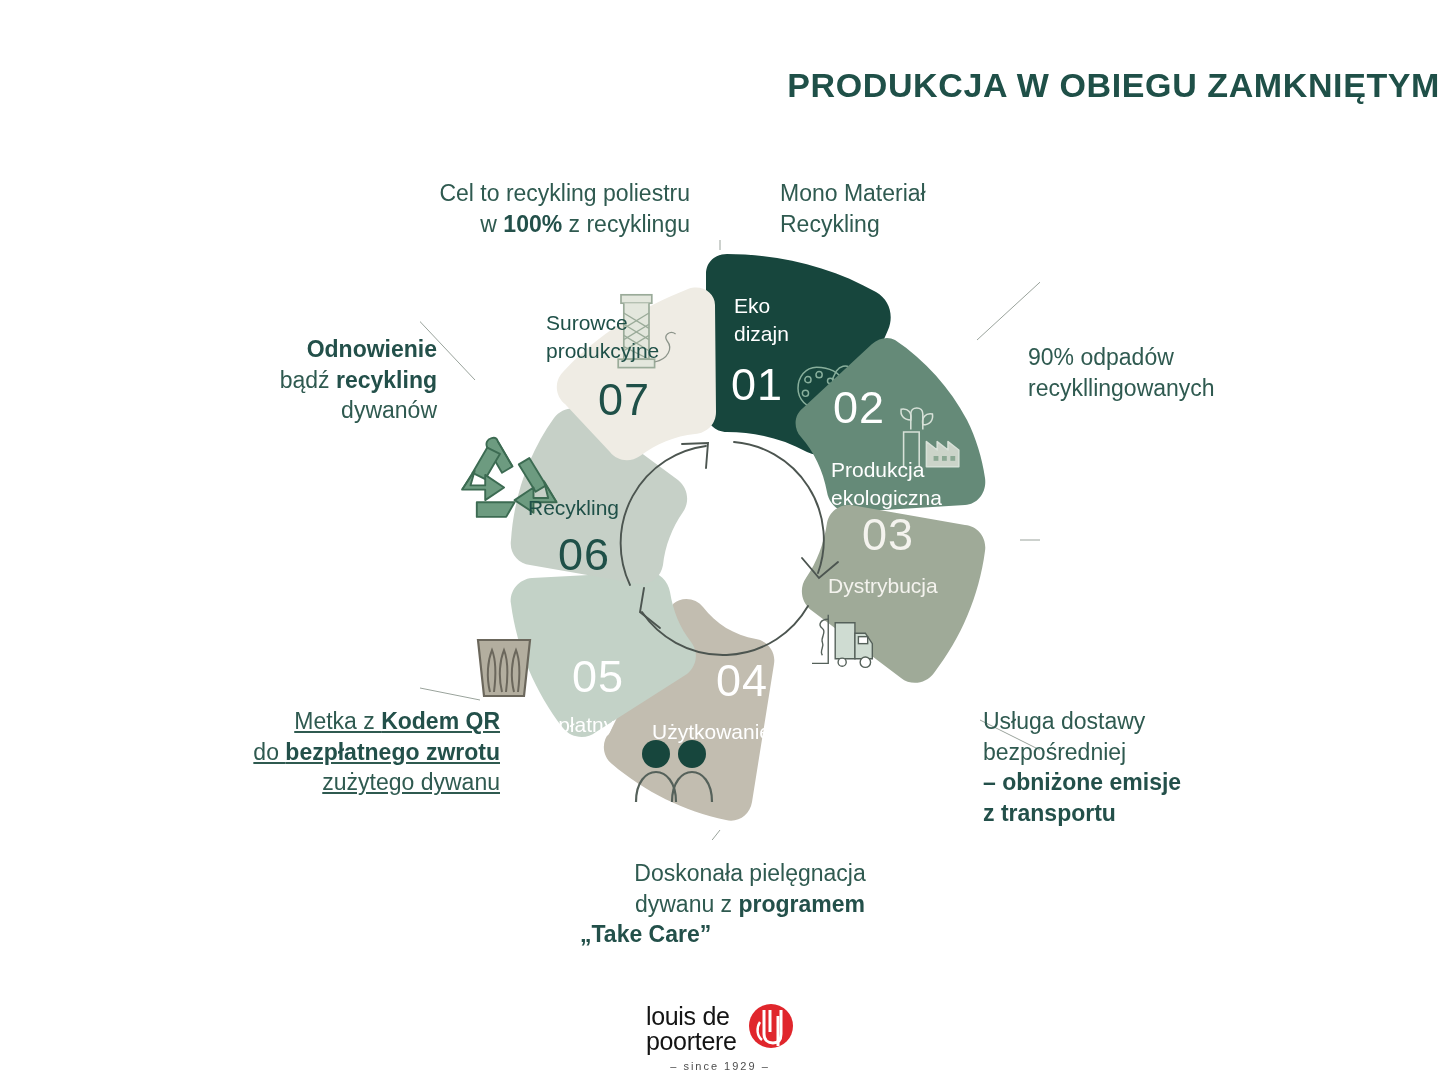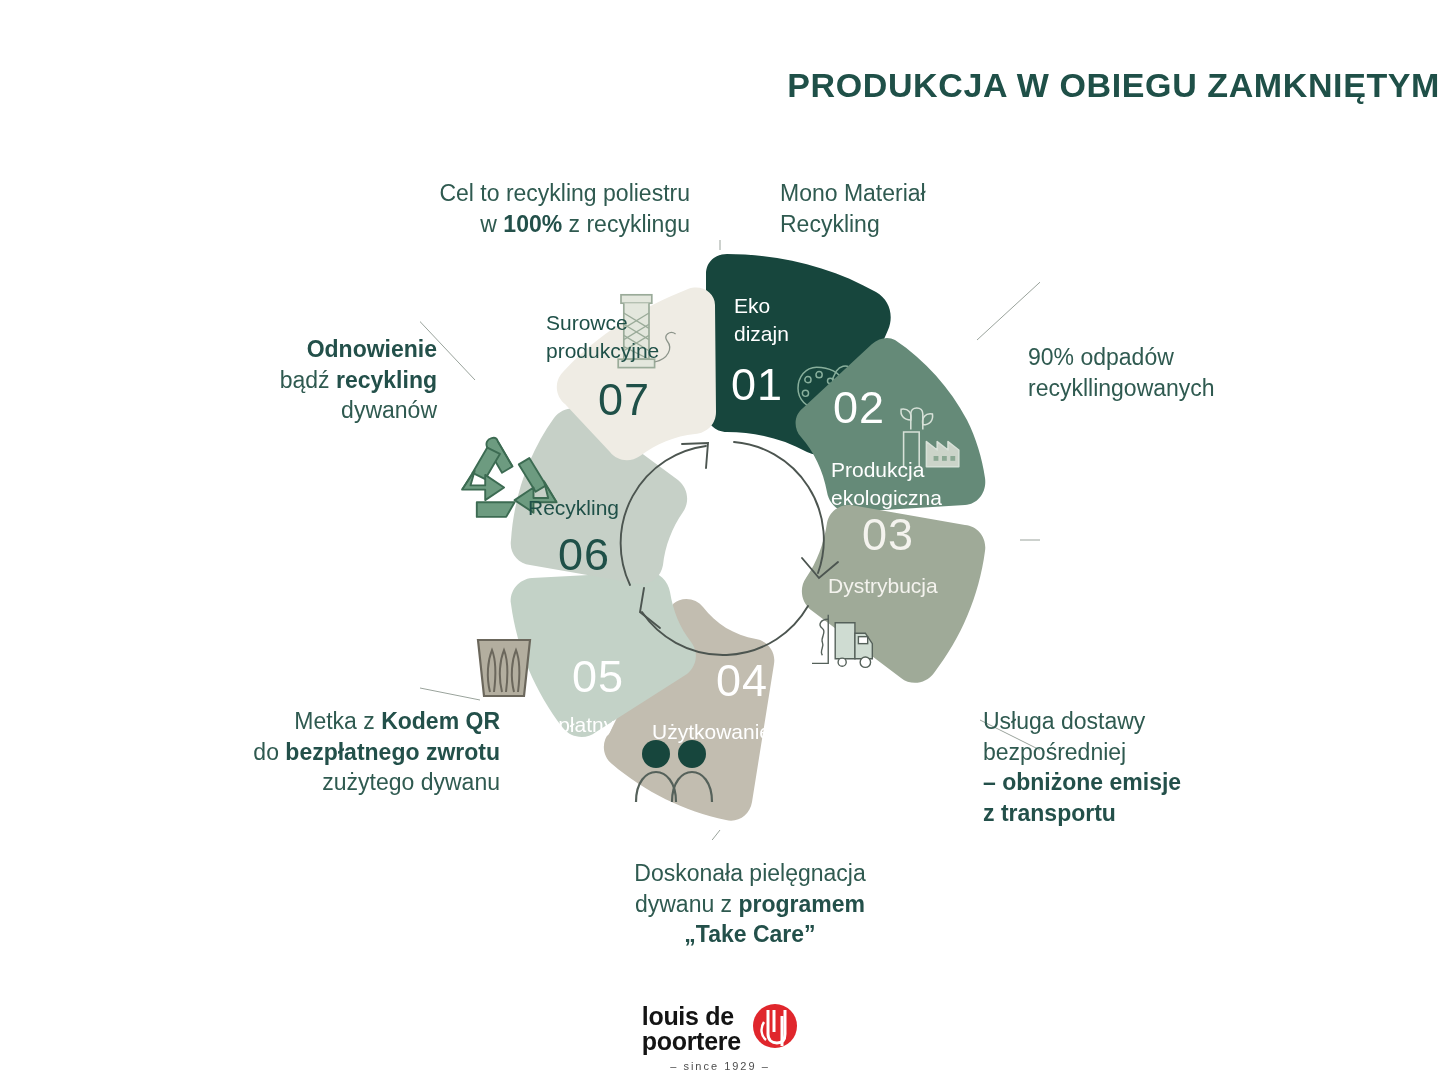--- a/index.html
+++ b/index.html
@@ -58,40 +58,40 @@
   }
   .callout b { font-weight: bold; color: #23504a; }
   .ct-right { text-align: right; }
   .ct-left  { text-align: left; }
 
   #callout-07 { left: 300px;  top: 178px; width: 390px; }
   #callout-01 { left: 780px;  top: 178px; width: 330px; }
   #callout-02 { left: 1000px; top: 342px; width: 300px; margin-left: 28px; }
   #callout-03 { left: 983px;  top: 706px; width: 320px; }
   #callout-04 { left: 580px;  top: 858px; width: 340px; text-align: center;}
-  #callout-05 { left: 190px;  top: 706px; width: 310px; }
+  #callout-05 { left: 190px;  top: 706px; width: 310px; text-decoration: underline; }
   #callout-06 { left: 205px;  top: 334px; width: 232px; }
 
   
   #logo {
     position: absolute;
     left: 0; top: 1002px;
     width: 1440px;
     text-align: center;
   }
   #logo-inner {
     display: inline-block;
     position: relative;
     text-align: left;
   }
   #logo-words {
     display: inline-block;
     vertical-align: middle;
     font-family: "Liberation Sans", sans-serif;
-    font-weight: bold;
+    font-weight: normal;
     font-size: 25px;
     line-height: 25px;
     color: #141414;
     letter-spacing: -0.3px;
   }
   #logo-mark {
     display: inline-block;
     vertical-align: middle;
     margin-left: 7px;
   }
@@ -300,21 +300,21 @@
 <div id="callout-03" class="callout ct-left">
   <div>Usługa dostawy</div>
   <div>bezpośredniej</div>
   <div><b>– obniżone emisje</b></div>
   <div><b>z transportu</b></div>
 </div>
 
 <div id="callout-04" class="callout">
   <div>Doskonała pielęgnacja</div>
   <div><span>dywanu z </span><b>programem</b></div>
-  <div style="text-align:center"><b>„Take Care”</b></div>
+  <div style="text-align:left"><b>„Take Care”</b></div>
 </div>
 
 <div id="callout-05" class="callout ct-right">
   <div><span>Metka z </span><b>Kodem QR</b></div>
   <div><span>do </span><b>bezpłatnego zwrotu</b></div>
   <div>zużytego dywanu</div>
 </div>
 
 <div id="callout-06" class="callout ct-right">
   <div><b>Odnowienie</b></div>

